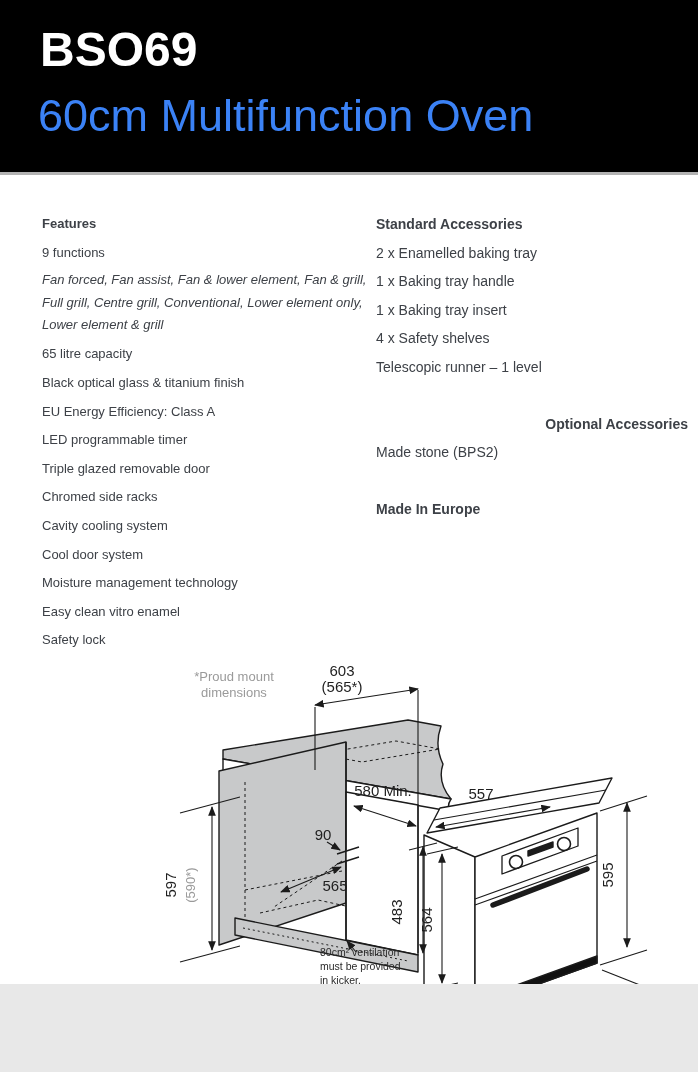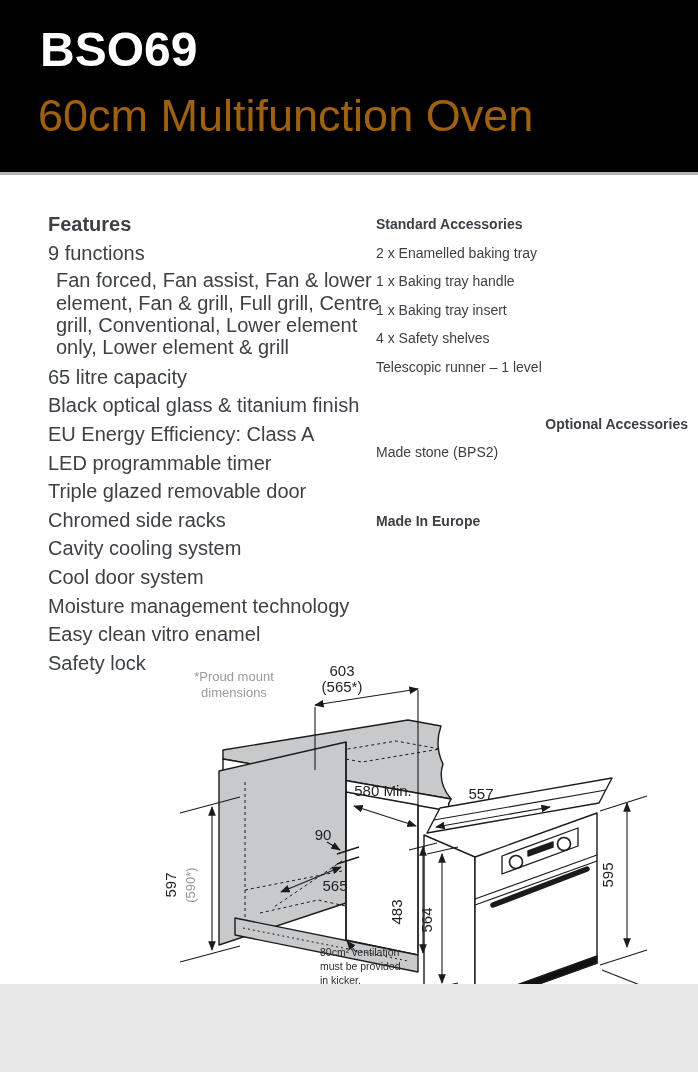--- a/index.html
+++ b/index.html
@@ -1,27 +1,27 @@
 <!DOCTYPE html>
 <html><head>
 <meta charset="utf-8">
 <style>
   html,body{margin:0;padding:0;background:#e8e8e8;}
   .page{position:relative;width:698px;height:984px;background:#ffffff;overflow:hidden;
         font-family:"Liberation Sans", sans-serif;color:#3d4147;}
   .hdr{position:absolute;left:0;top:0;width:698px;height:172px;background:#000;}
   .hdr .model{position:absolute;left:40px;top:22px;font-size:48px;font-weight:bold;color:#fff;}
-  .hdr .subtitle{position:absolute;left:38px;top:90px;font-size:45px;font-weight:400;color:#a16207;}
+  .hdr .subtitle{position:absolute;left:38px;top:90px;font-size:45px;font-weight:400;color:#3b82f6;}
   .hdr-line{position:absolute;left:0;top:172px;width:698px;height:3px;background:#b3b3b3;}
-  .col-left{position:absolute;left:48px;top:210px;width:336px;font-size:20px;line-height:28.6px;}
+  .col-left{position:absolute;left:42px;top:210px;width:336px;font-size:13px;line-height:28.6px;}
   .col-right{position:absolute;left:376px;top:210px;width:312px;font-size:14px;line-height:28.6px;}
   .h-bold{font-weight:bold;}
-  .fn-detail{line-height:22.4px;margin:2px 0 4px 8px;}
+  .fn-detail{font-style:italic;line-height:22.4px;margin:2px 0 4px 0;}
   .gap-lg{margin-top:28px;text-align:right;}
-  .gap-xl{margin-top:40px;}
+  .gap-xl{margin-top:28px;}
   .diagram{position:absolute;left:150px;top:650px;width:548px;height:422px;}
   svg text{font-family:"Liberation Sans", sans-serif;fill:#1f1f1f;}
   .dim{font-size:15px;}
   .dim-sm{font-size:13px;}
   .note{font-size:10.5px;fill:#2a2a2a;}
   .gray-note{font-size:13px;fill:#9a9a9a;}
   .gray-dim{fill:#9a9a9a;}
 </style>
 </head>
 <body>

